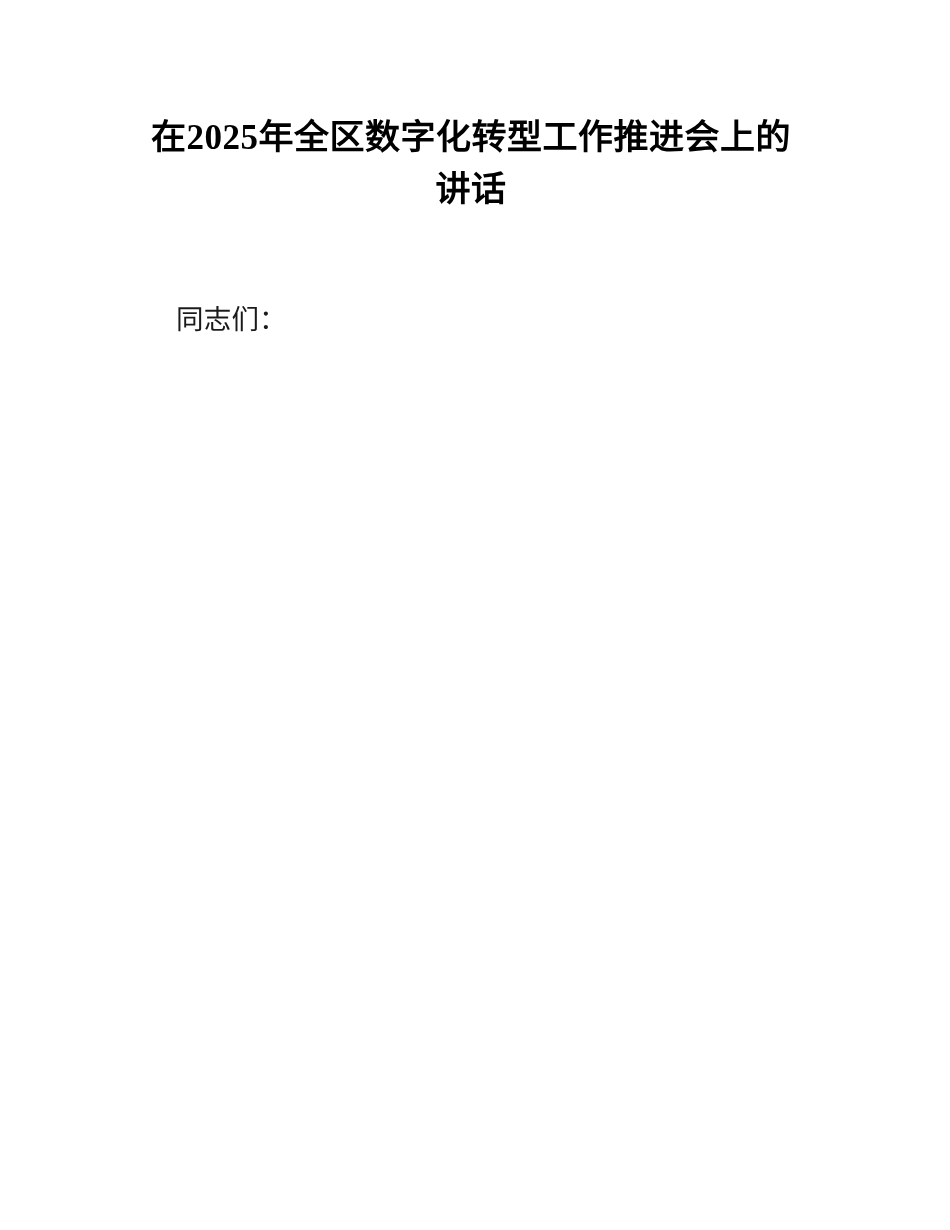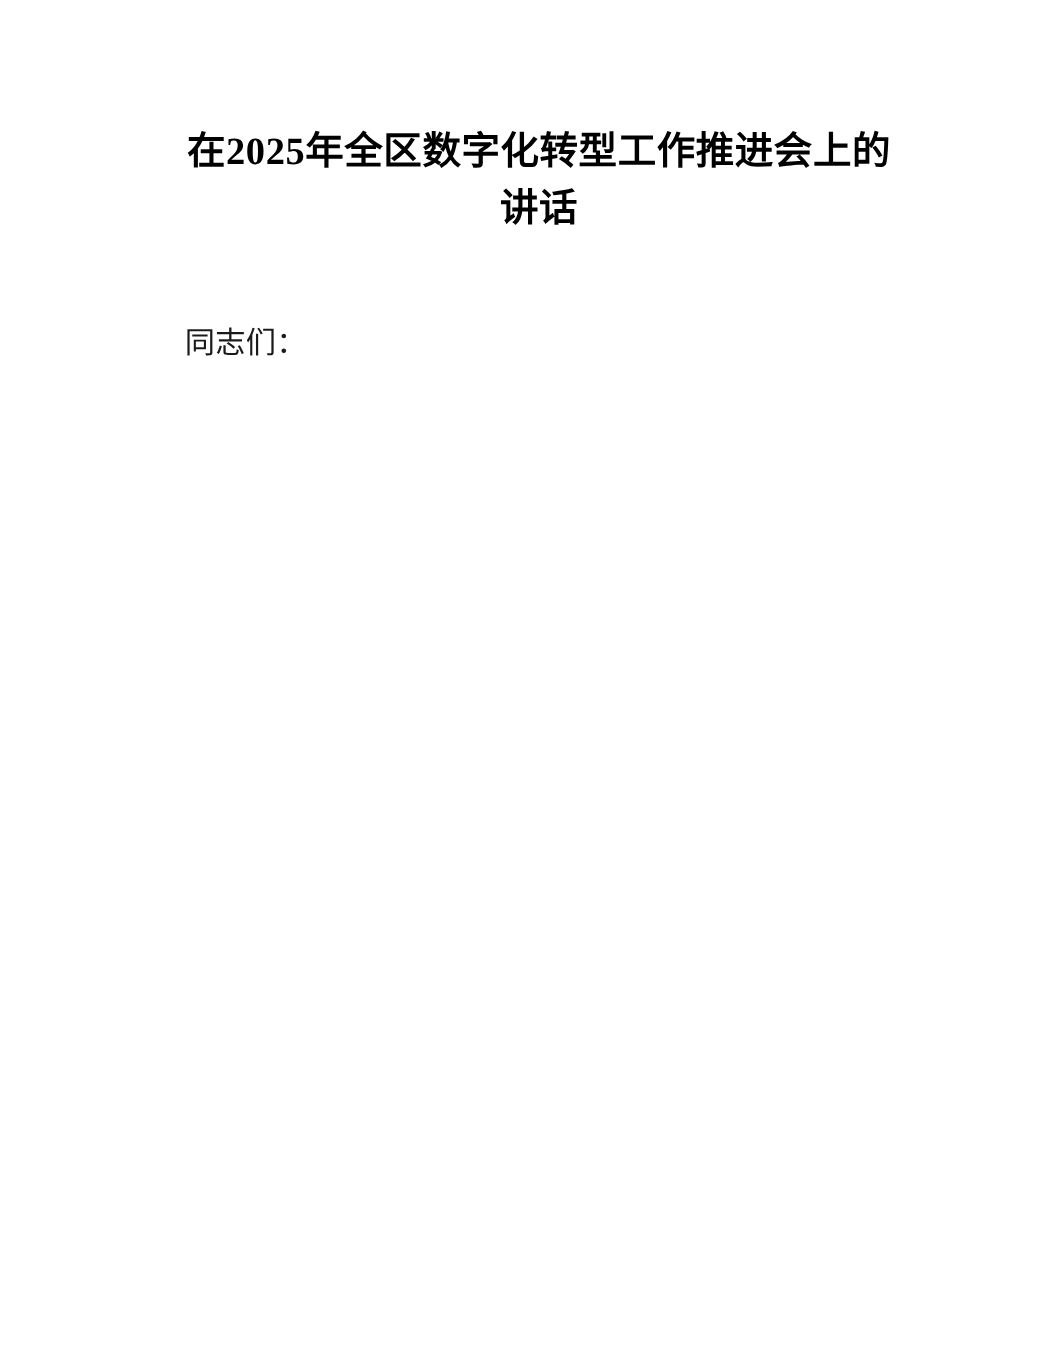--- a/index.html
+++ b/index.html
@@ -21,21 +21,21 @@
     height: 1230px;
     margin: 0 auto;
     background: #ffffff;
     overflow: hidden;
     box-sizing: border-box;
   }
 
   
   .doc-title {
     position: absolute;
-    left: 155px;
+    left: 136px;
     top: 112px;
     width: 670px;
     margin: 0;
     font-family: "Liberation Serif", "DejaVu Serif", serif;
     font-weight: bold;
     font-size: 35px;
     line-height: 52px;
     text-align: center;
     letter-spacing: 0.5px;
     color: #000000;
@@ -45,21 +45,21 @@
 
   
   .doc-body {
     position: absolute;
     left: 140px;
     top: 286px;
     width: 672px;
   }
 
   .para {
-    margin: 0;
+    margin: 8px;
     font-family: "Liberation Serif", "DejaVu Serif", serif;
     font-size: 27.5px;
     line-height: 52.5px;
     color: #1a1a1a;
     text-align: justify;
     text-justify: inter-ideograph;
     word-break: break-all;
     letter-spacing: 0.2px;
   }
 

